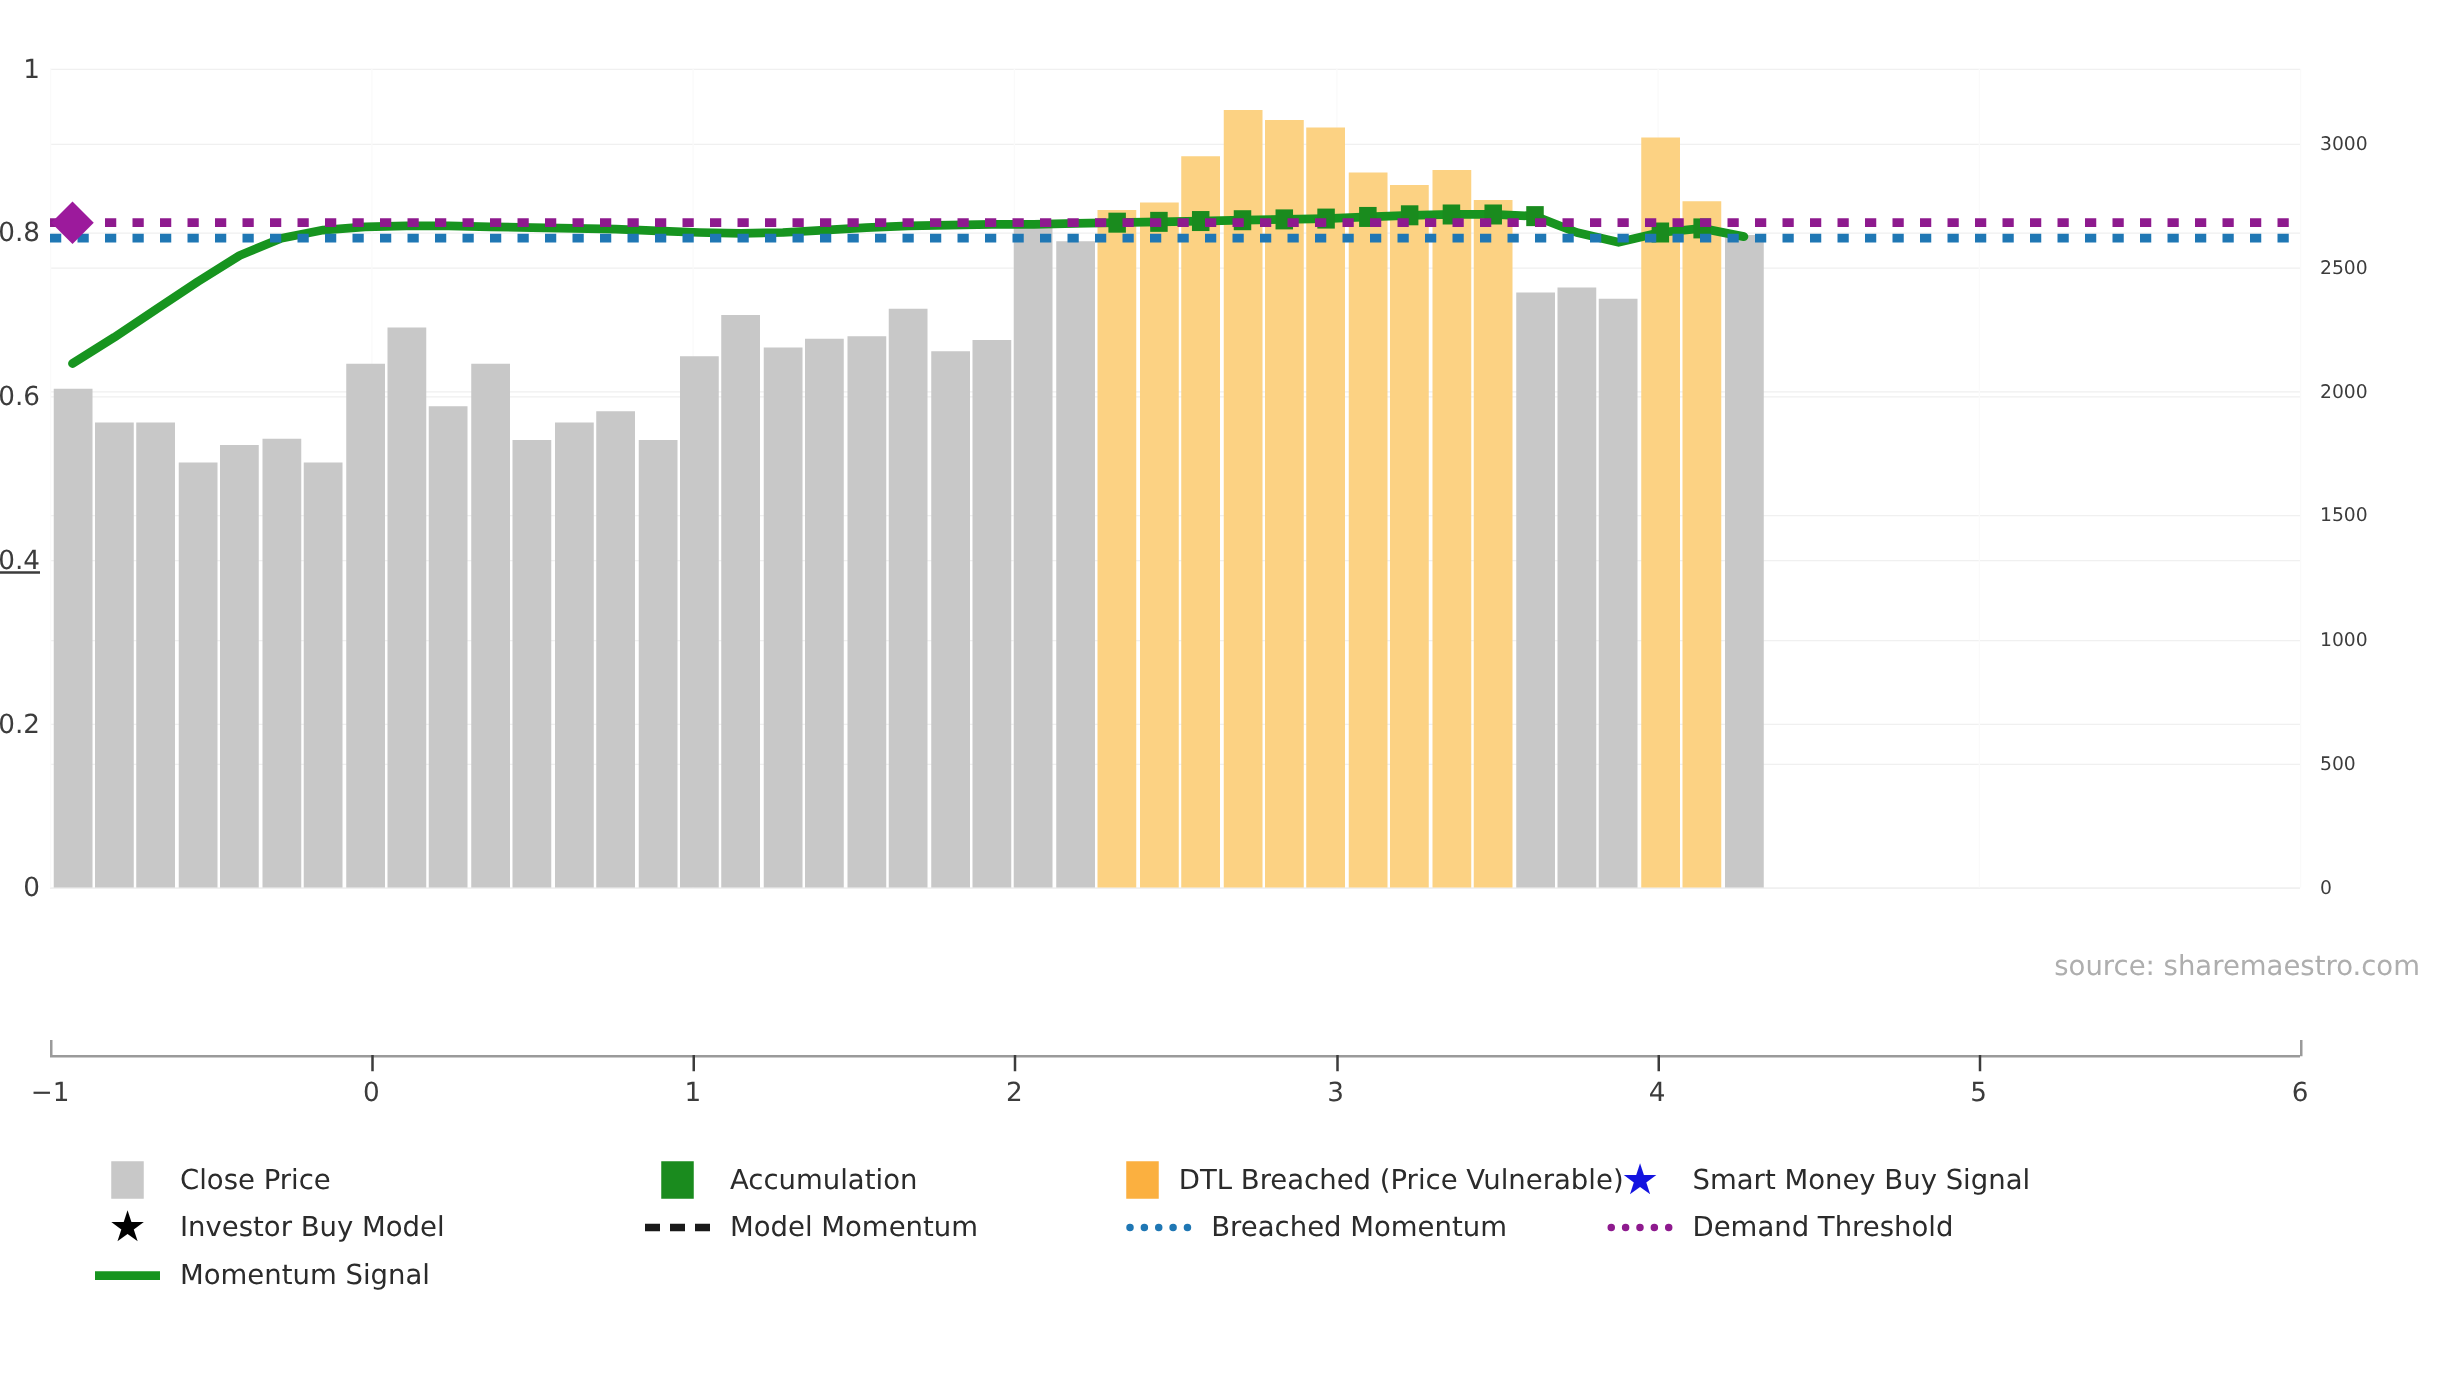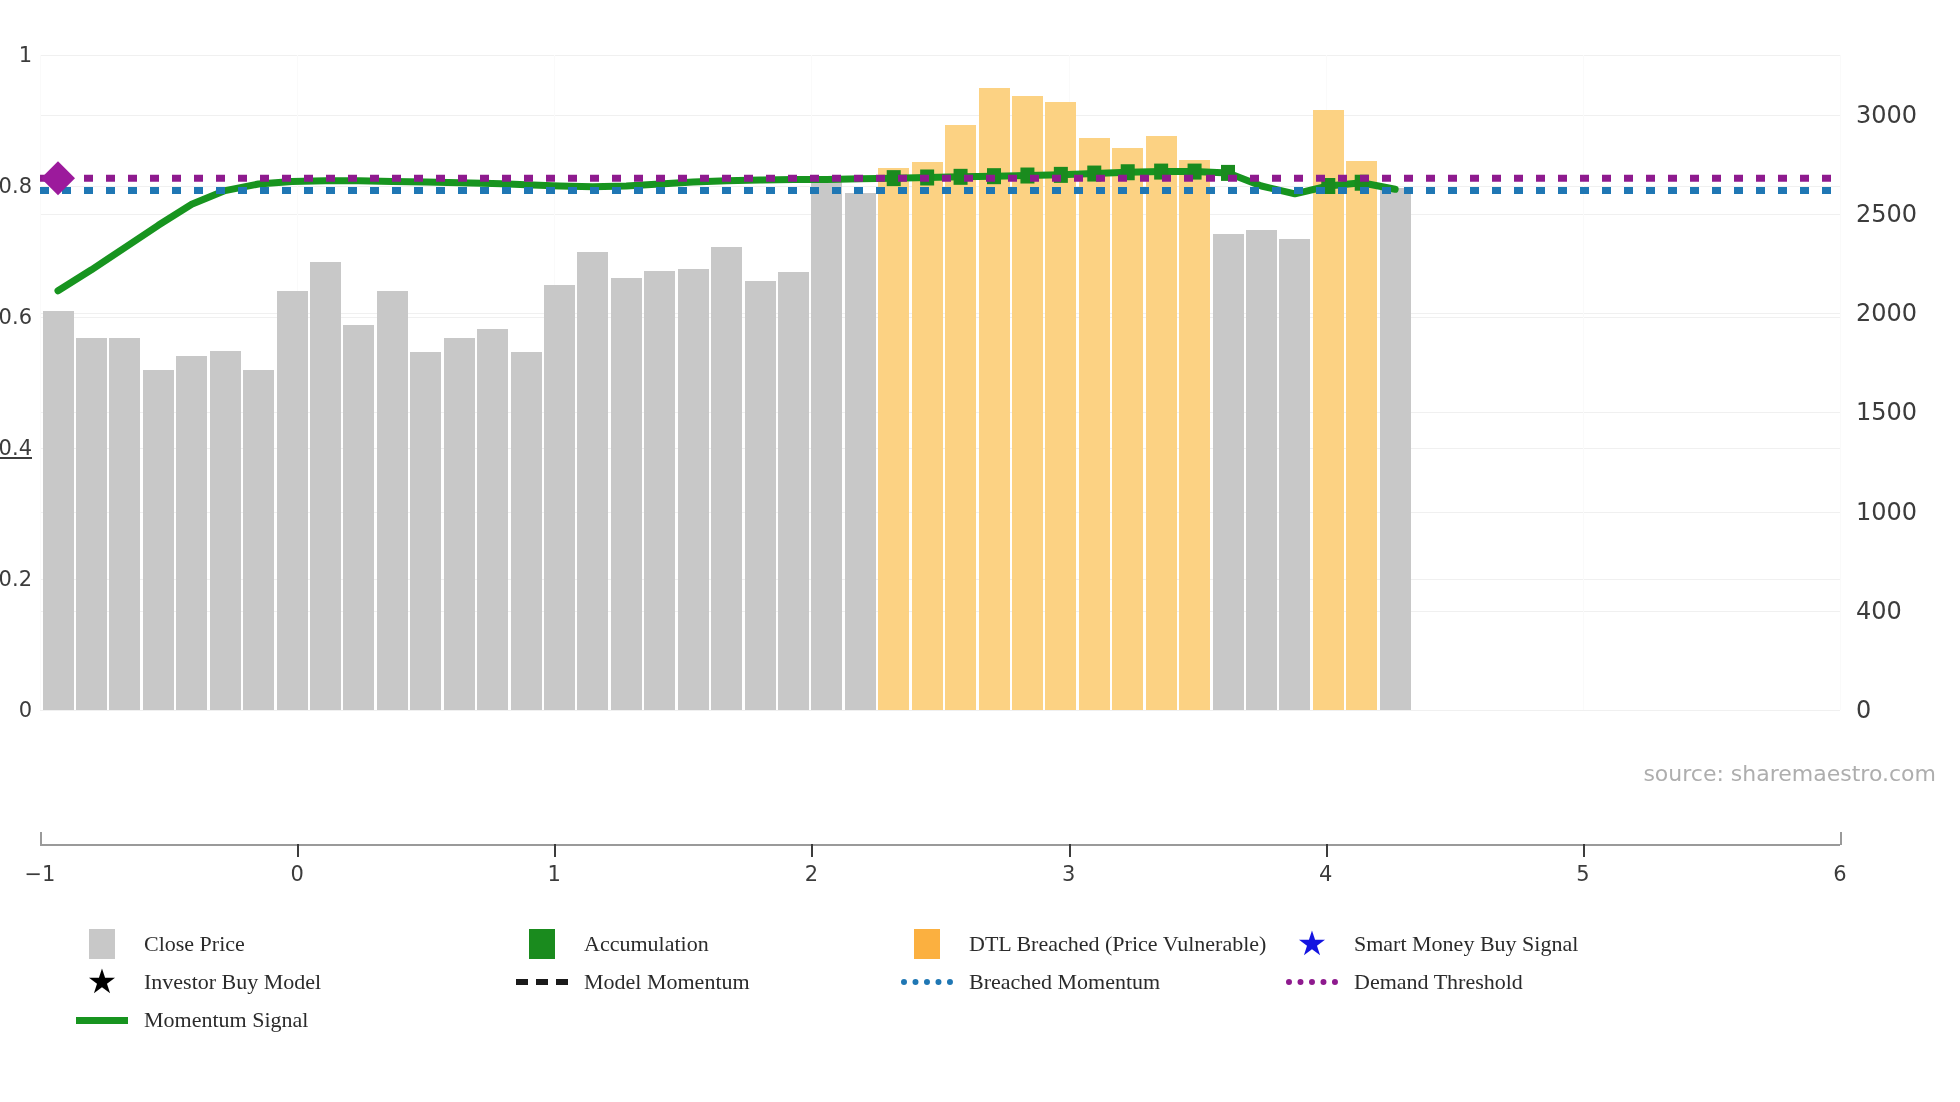--- a/index.html
+++ b/index.html
@@ -12,21 +12,21 @@
 
   .gridline{position:absolute;left:0;width:1800px;height:1px;background:#f0f0f0;}
   .vgrid{position:absolute;top:0;width:1px;height:655px;background:#fafafa;}
 
   
   .yaxis-left{position:absolute;left:0;top:55px;width:40px;height:655px;}
   .yaxis-left span{position:absolute;right:8px;transform:translateY(-50%);
       font-size:21px;color:#3c3c3c;white-space:nowrap;}
   .yaxis-right{position:absolute;left:1848px;top:55px;width:110px;height:655px;}
   .yaxis-right span{position:absolute;left:8px;transform:translateY(-50%);
-      font-size:24px;color:#3c3c3c;white-space:nowrap;}
+      font-size:15px;color:#3c3c3c;white-space:nowrap;}
 
   .xaxis-line{position:absolute;left:40px;top:844px;width:1800px;height:2px;background:#9a9a9a;}
   .xtick{position:absolute;top:844px;width:2px;height:13px;background:#3c3c3c;}
   .xtick-cap{position:absolute;top:832px;width:2px;height:13px;background:#9a9a9a;}
   .xlabel{position:absolute;top:862px;transform:translateX(-50%);
       font-size:21px;color:#3c3c3c;}
 
   
   .bar{position:absolute;bottom:0;}
   .bar.close{background:#c8c8c8;}
@@ -34,21 +34,21 @@
 
   
   svg.overlay{position:absolute;left:0;top:0;width:1800px;height:655px;overflow:visible;}
 
   
   .source{position:absolute;right:24px;top:761px;font-size:22px;color:#aeaeae;}
 
   
   .legend{position:absolute;left:76px;top:925px;width:1870px;}
   .legend-row{display:flex;align-items:center;height:38px;}
-  .legend-item{display:flex;align-items:center;font-family:Liberation Serif, serif;}
+  .legend-item{display:flex;align-items:center;}
   .legend-item .lbl{font-size:22px;color:#2b2b2b;white-space:nowrap;margin-left:16px;}
   .swatch{width:26px;height:34px;display:inline-block;}
   .swatch.sq{width:26px;height:30px;}
   .key-wrap{width:52px;display:flex;justify-content:center;align-items:center;}
   .star{font-size:34px;line-height:1;}
   .dashline{width:52px;height:0;border-top:6px dashed #1a1a1a;}
   .dotline{width:52px;height:0;border-top:6px dotted #1f77b4;}
   .dotline.purple{border-top-color:#8e1a8e;}
   .solidline{width:52px;height:0;border-top:7px solid #17941f;}
 </style>
@@ -61,21 +61,21 @@
       <span style="top: 655px;">0</span>
       <span style="top: 524px;">0.2</span>
       <span style="top: 393px; text-decoration: underline;">0.4</span>
       <span style="top: 262px;">0.6</span>
       <span style="top: 131px;">0.8</span>
       <span style="top: 0px;">1</span>
     </div>
 
   <div class="yaxis-right" id="yaxis-right">
       <span style="top: 655px;">0</span>
-      <span style="top: 555.758px;">400</span>
+      <span style="top: 555.758px;">500</span>
       <span style="top: 456.515px;">1000</span>
       <span style="top: 357.273px;">1500</span>
       <span style="top: 258.03px;">2000</span>
       <span style="top: 158.788px;">2500</span>
       <span style="top: 59.5455px;">3000</span>
     </div>
 
   <div class="plot">
     <div class="plot-inner" id="grid-layer">
         <div class="gridline" style="top: 655px;"></div>

